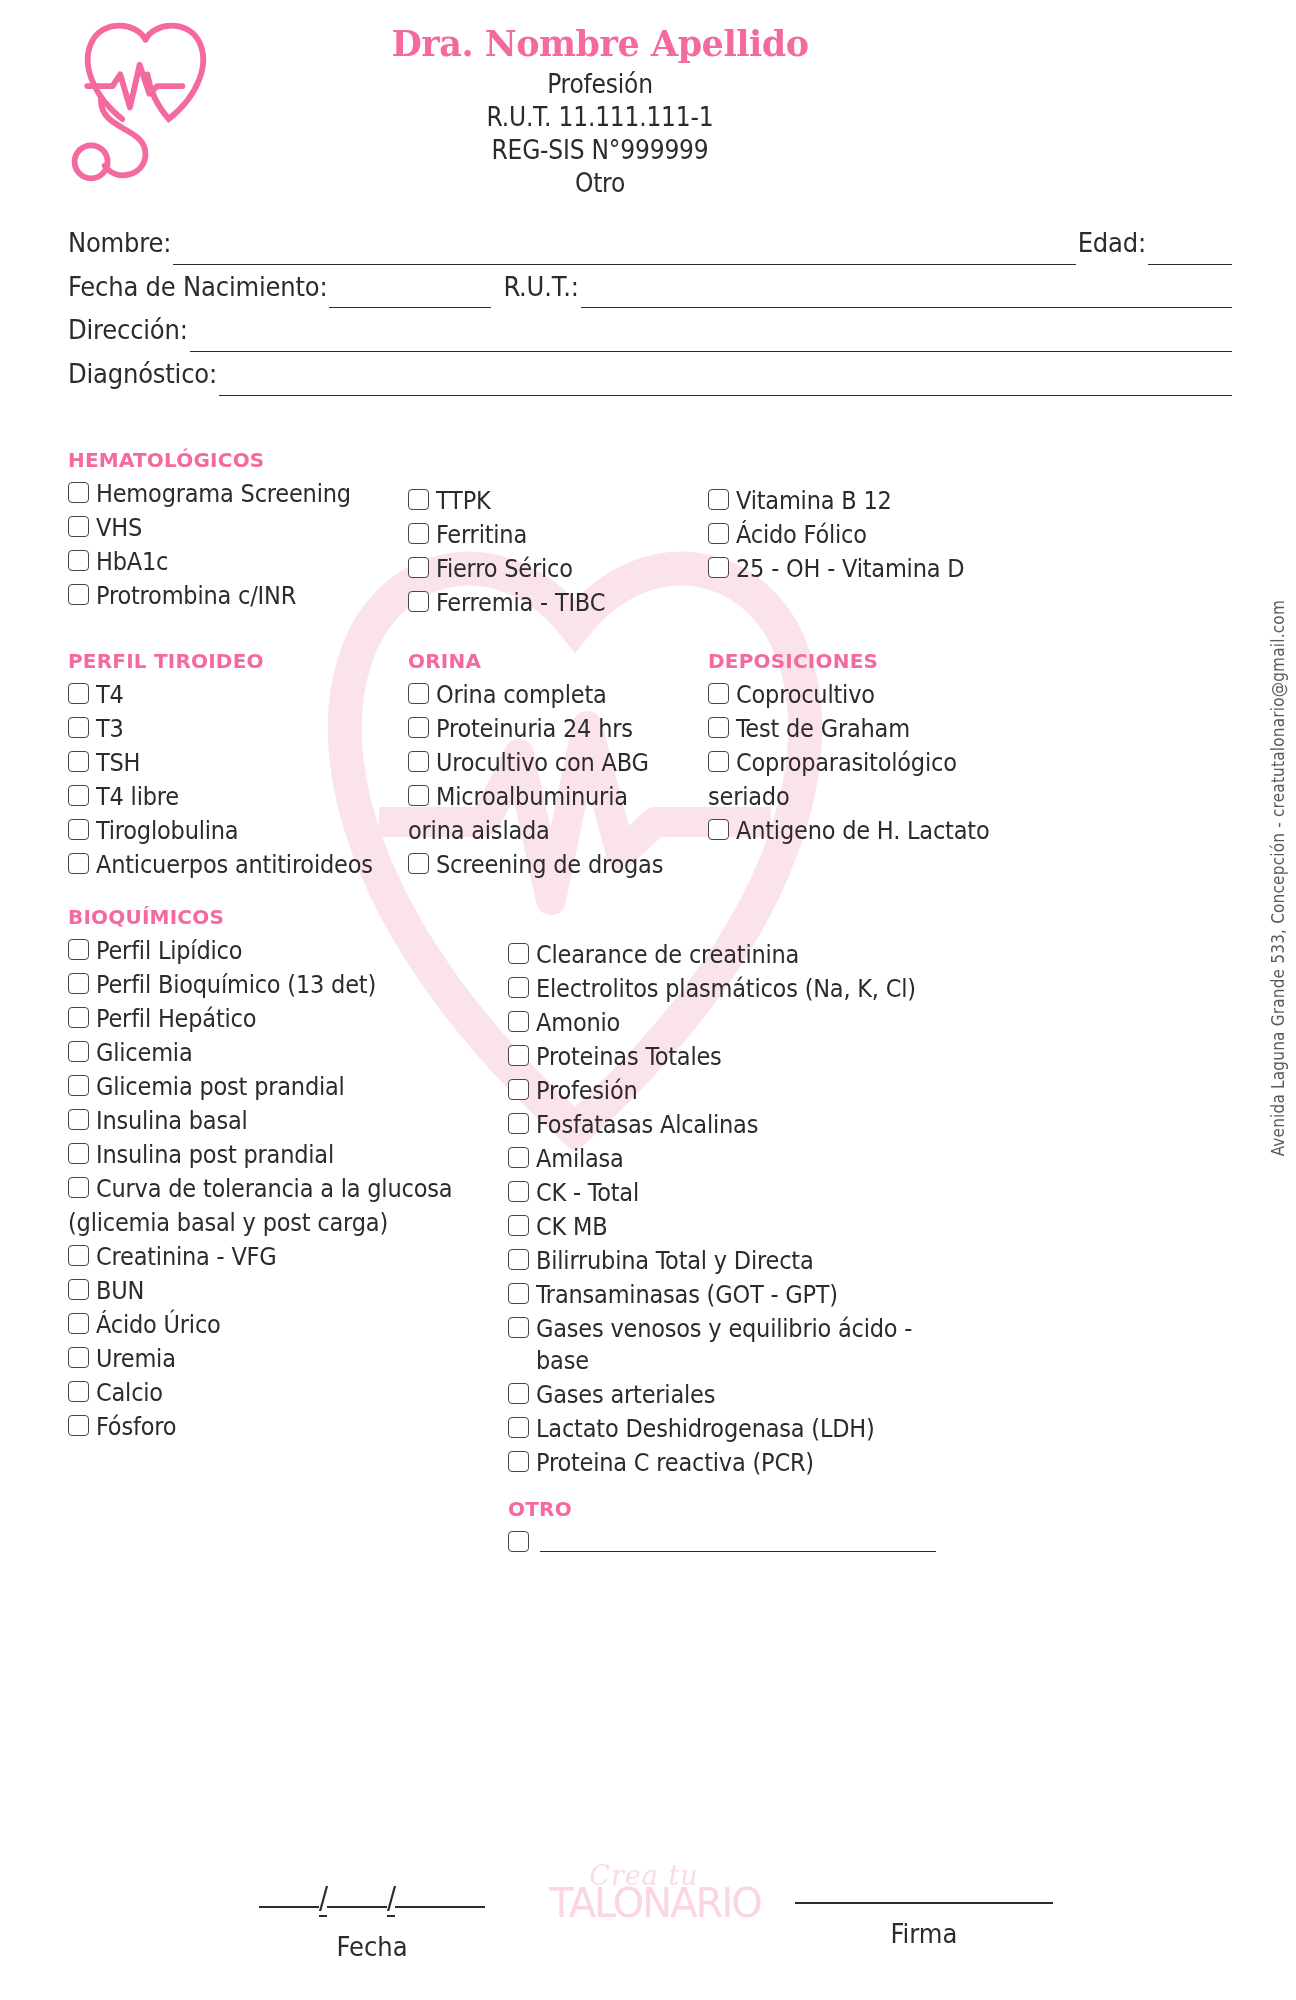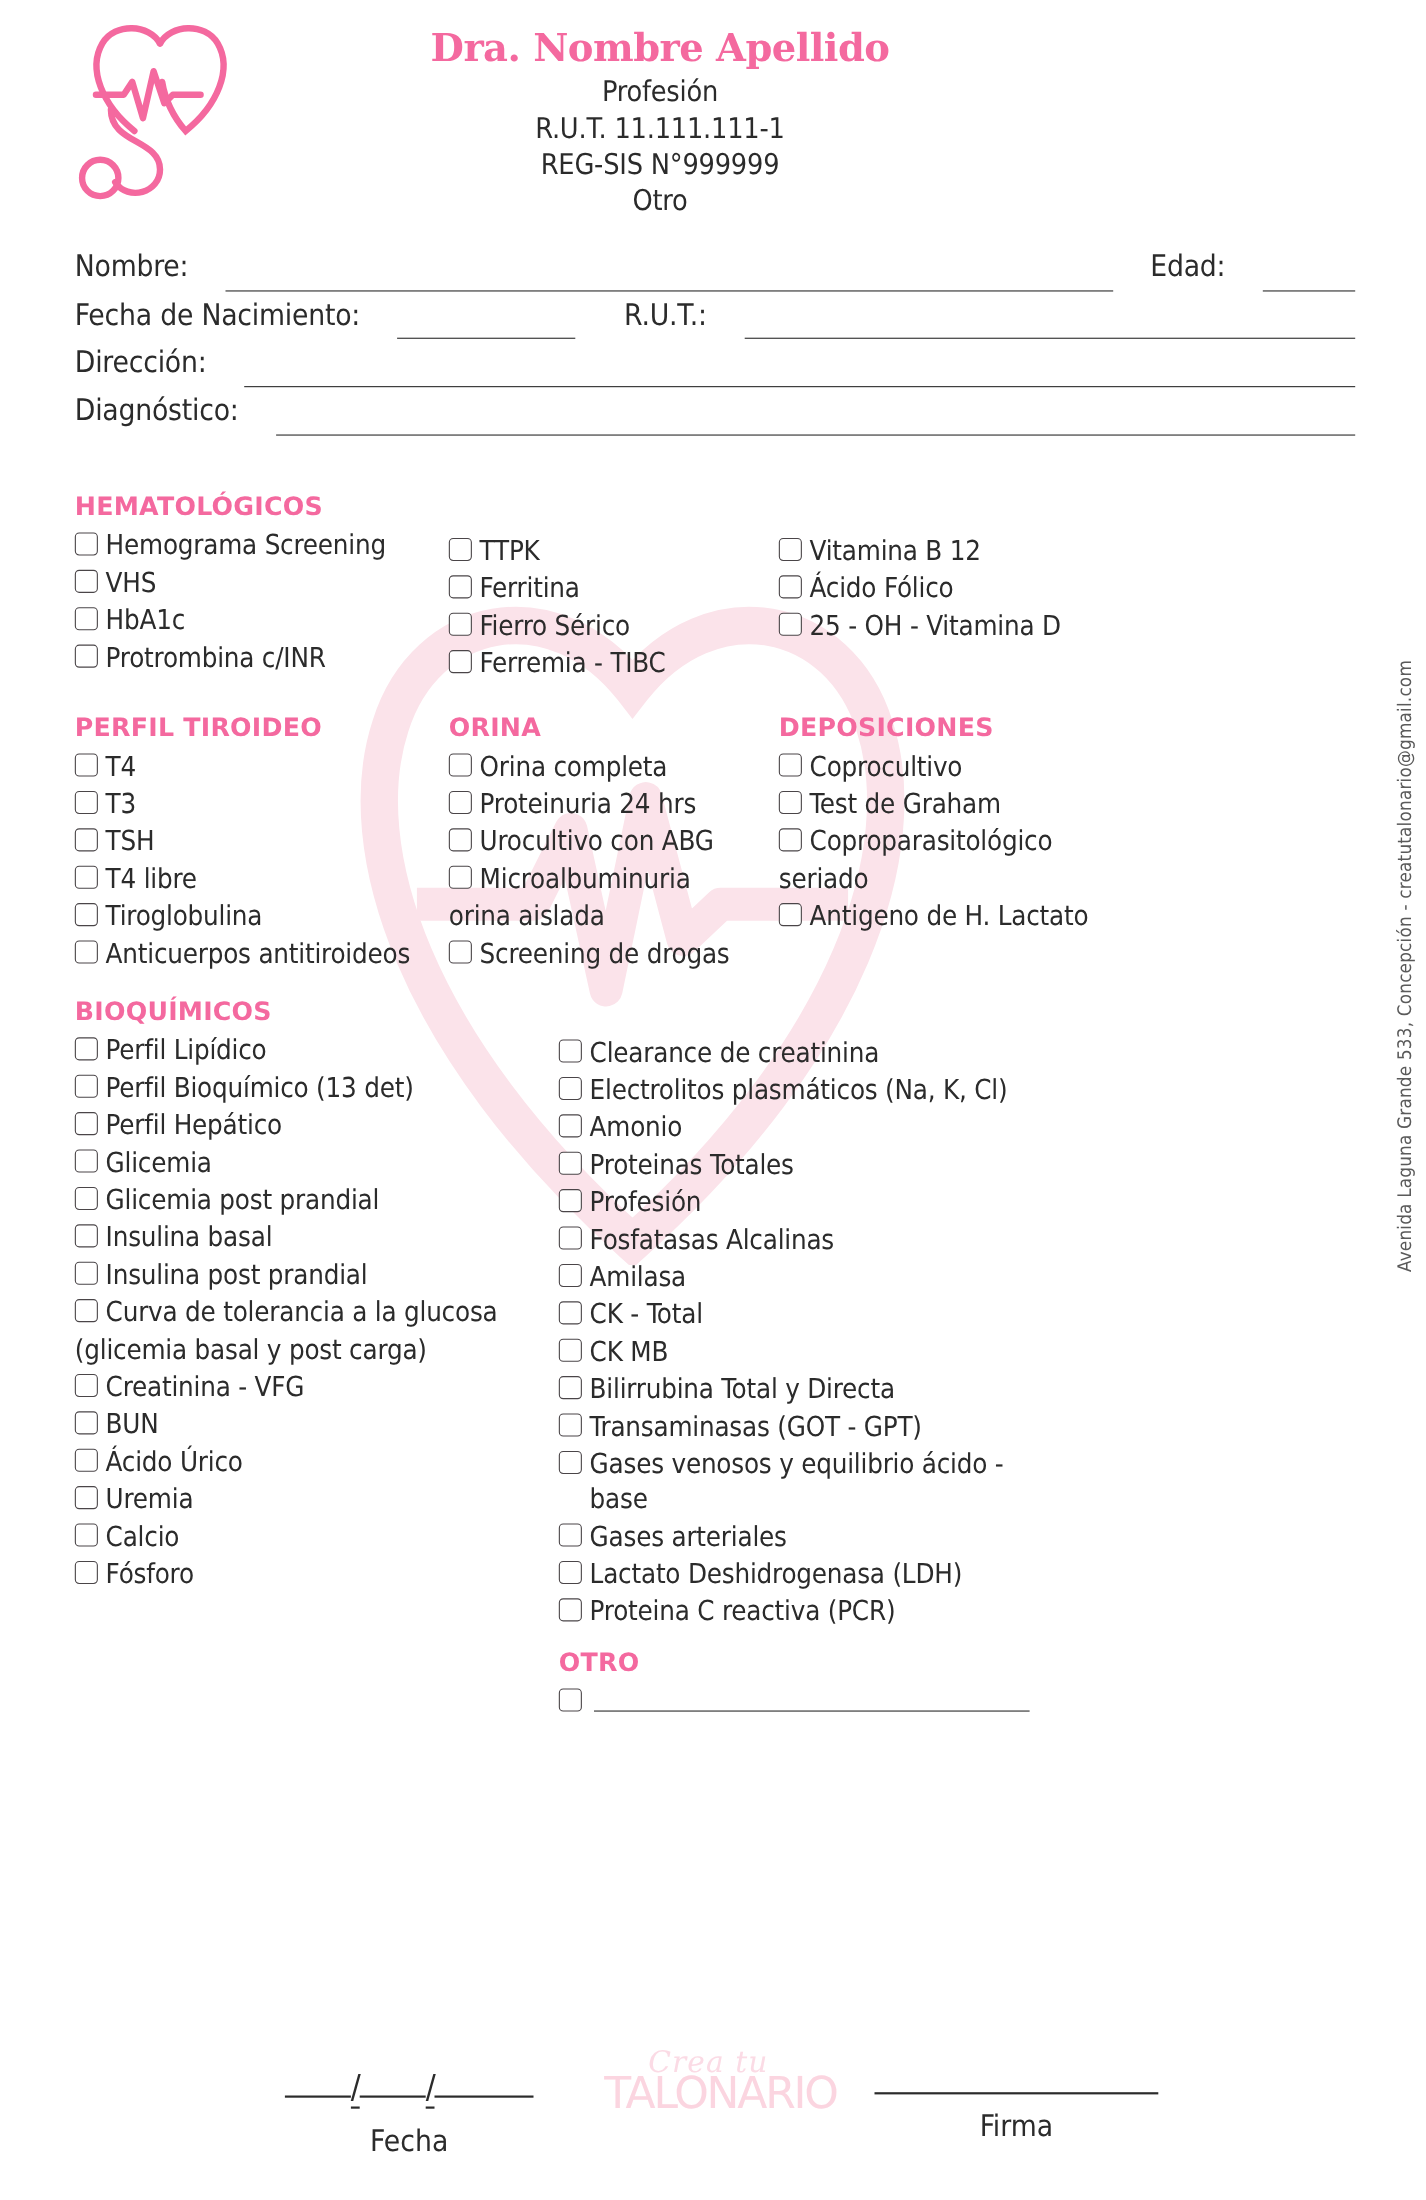--- a/index.html
+++ b/index.html
@@ -43,28 +43,28 @@
   .doc-block { position:absolute; left:250px; top:24px; width:700px; text-align:center; }
   .doc-name {
     font-family:"DejaVu Serif","Liberation Serif",serif;
     font-weight:bold; font-size:35px; color:#f4699f;
     letter-spacing:-0.5px; line-height:1.15; margin-bottom:4px;
   }
   .doc-line { font-size:26px; line-height:1.27; color:#2b2b2b; letter-spacing:-0.2px; }
 
   
   .patient { padding:16px 62px 0 68px; }
-  .pf-row { display:flex; align-items:flex-end; font-size:27px; line-height:1.62; color:#2b2b2b; white-space:nowrap;gap:32px; }
+  .pf-row { display:flex; align-items:flex-end; font-size:27px; line-height:1.62; color:#2b2b2b; white-space:nowrap; }
   .pf-label { letter-spacing:-0.2px; }
   .pf-rule { border-bottom:1.6px solid #2b2b2b; flex:0 0 auto; height:22px; margin:0 2px; }
   .pf-rule.grow { flex:1 1 auto; }
 
   
   .sec-title {
-    color:#f4699f; font-weight:bold; font-size:23px;
+    color:#f4699f; font-weight:bold; font-size:20px;
     letter-spacing:0.2px; margin:0 0 6px 0;
     font-family:"DejaVu Sans","Liberation Sans",sans-serif;
   }
   .item { display:flex; align-items:flex-start; font-size:25px; line-height:1.28; color:#2b2b2b; margin-bottom:2px; }
   .cbx {
     flex:0 0 auto; width:21px; height:21px; margin:4px 7px 0 0;
     border:1.5px solid #4a4548; border-radius:4px; background:#fff;
   }
   .item-txt { letter-spacing:-0.2px; }
   .cont-txt { font-size:25px; line-height:1.28; color:#2b2b2b; margin:0 0 2px 0; letter-spacing:-0.2px; }

